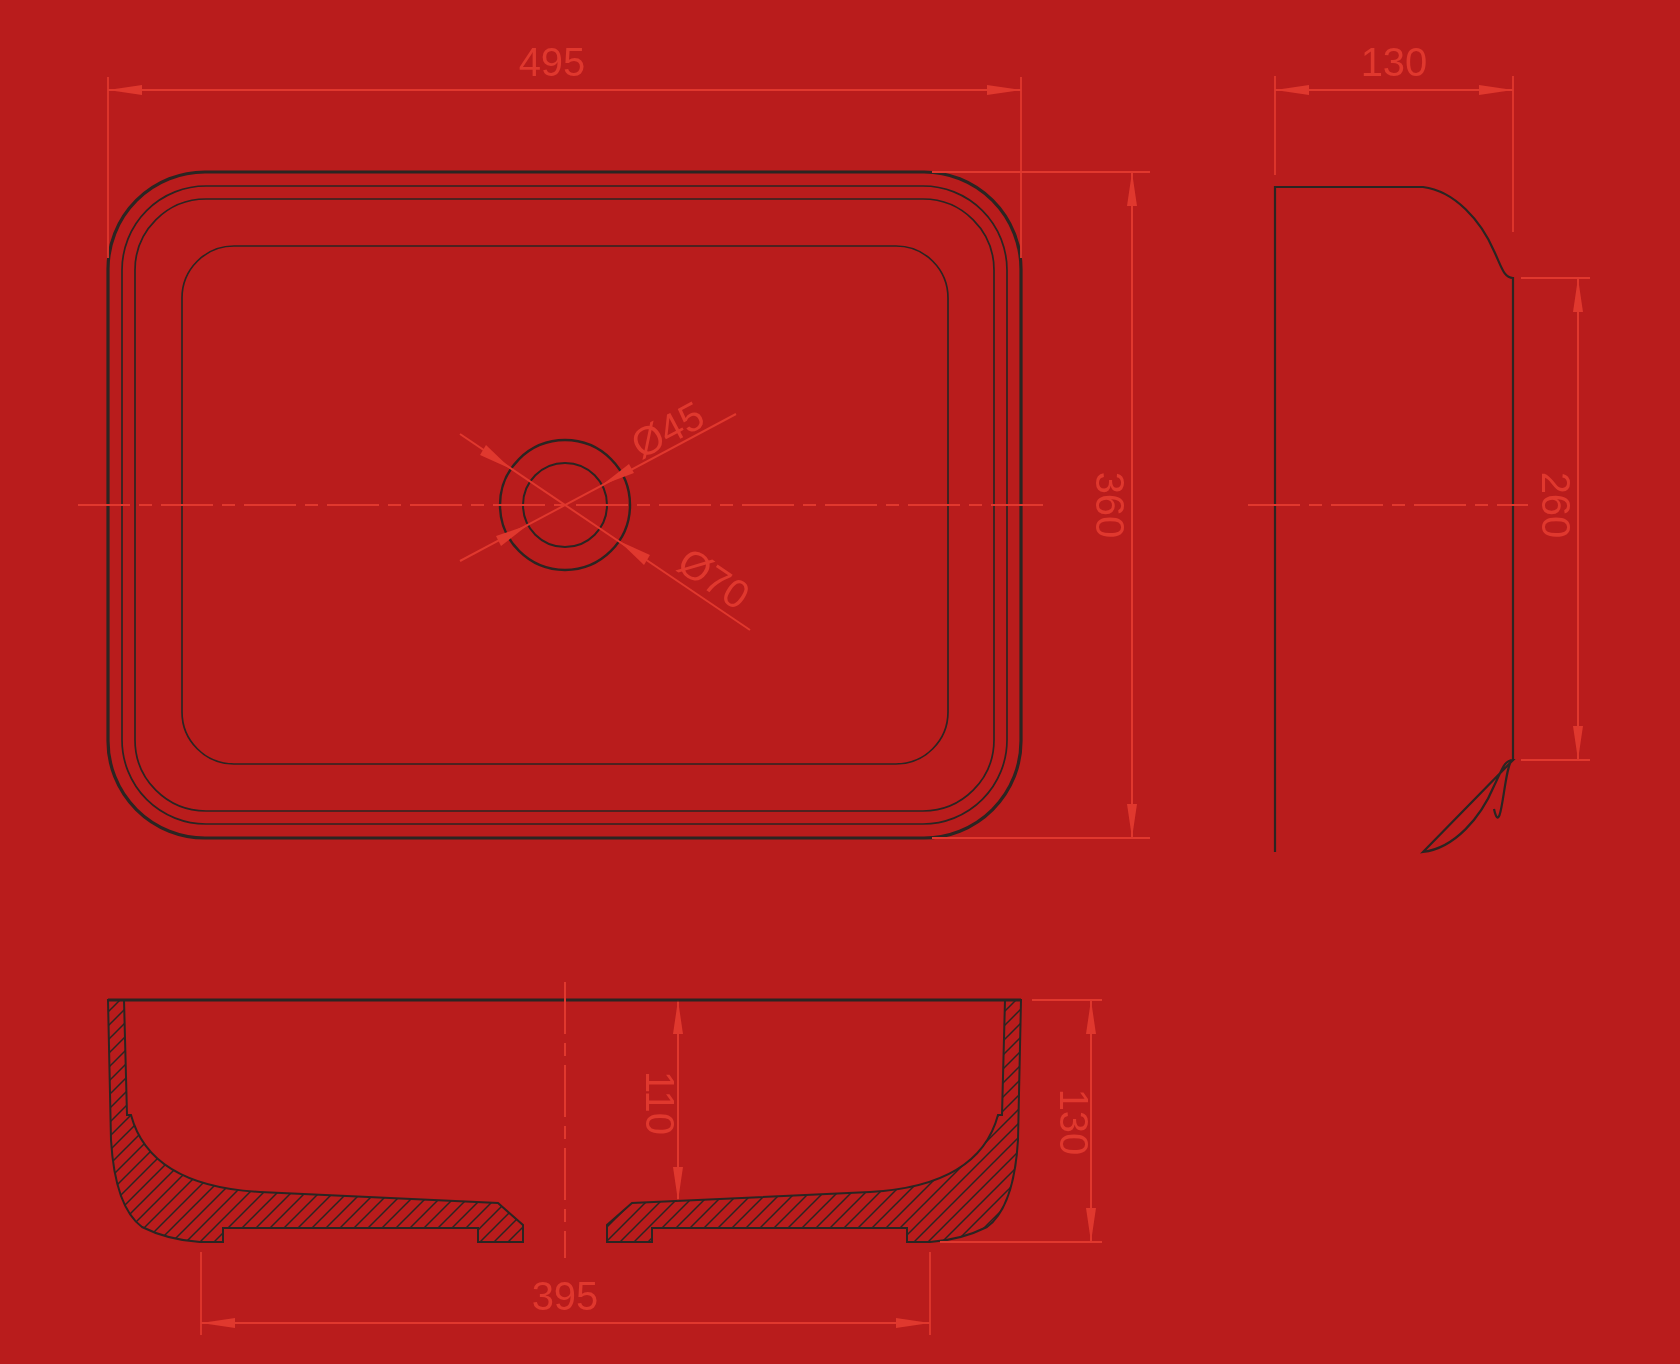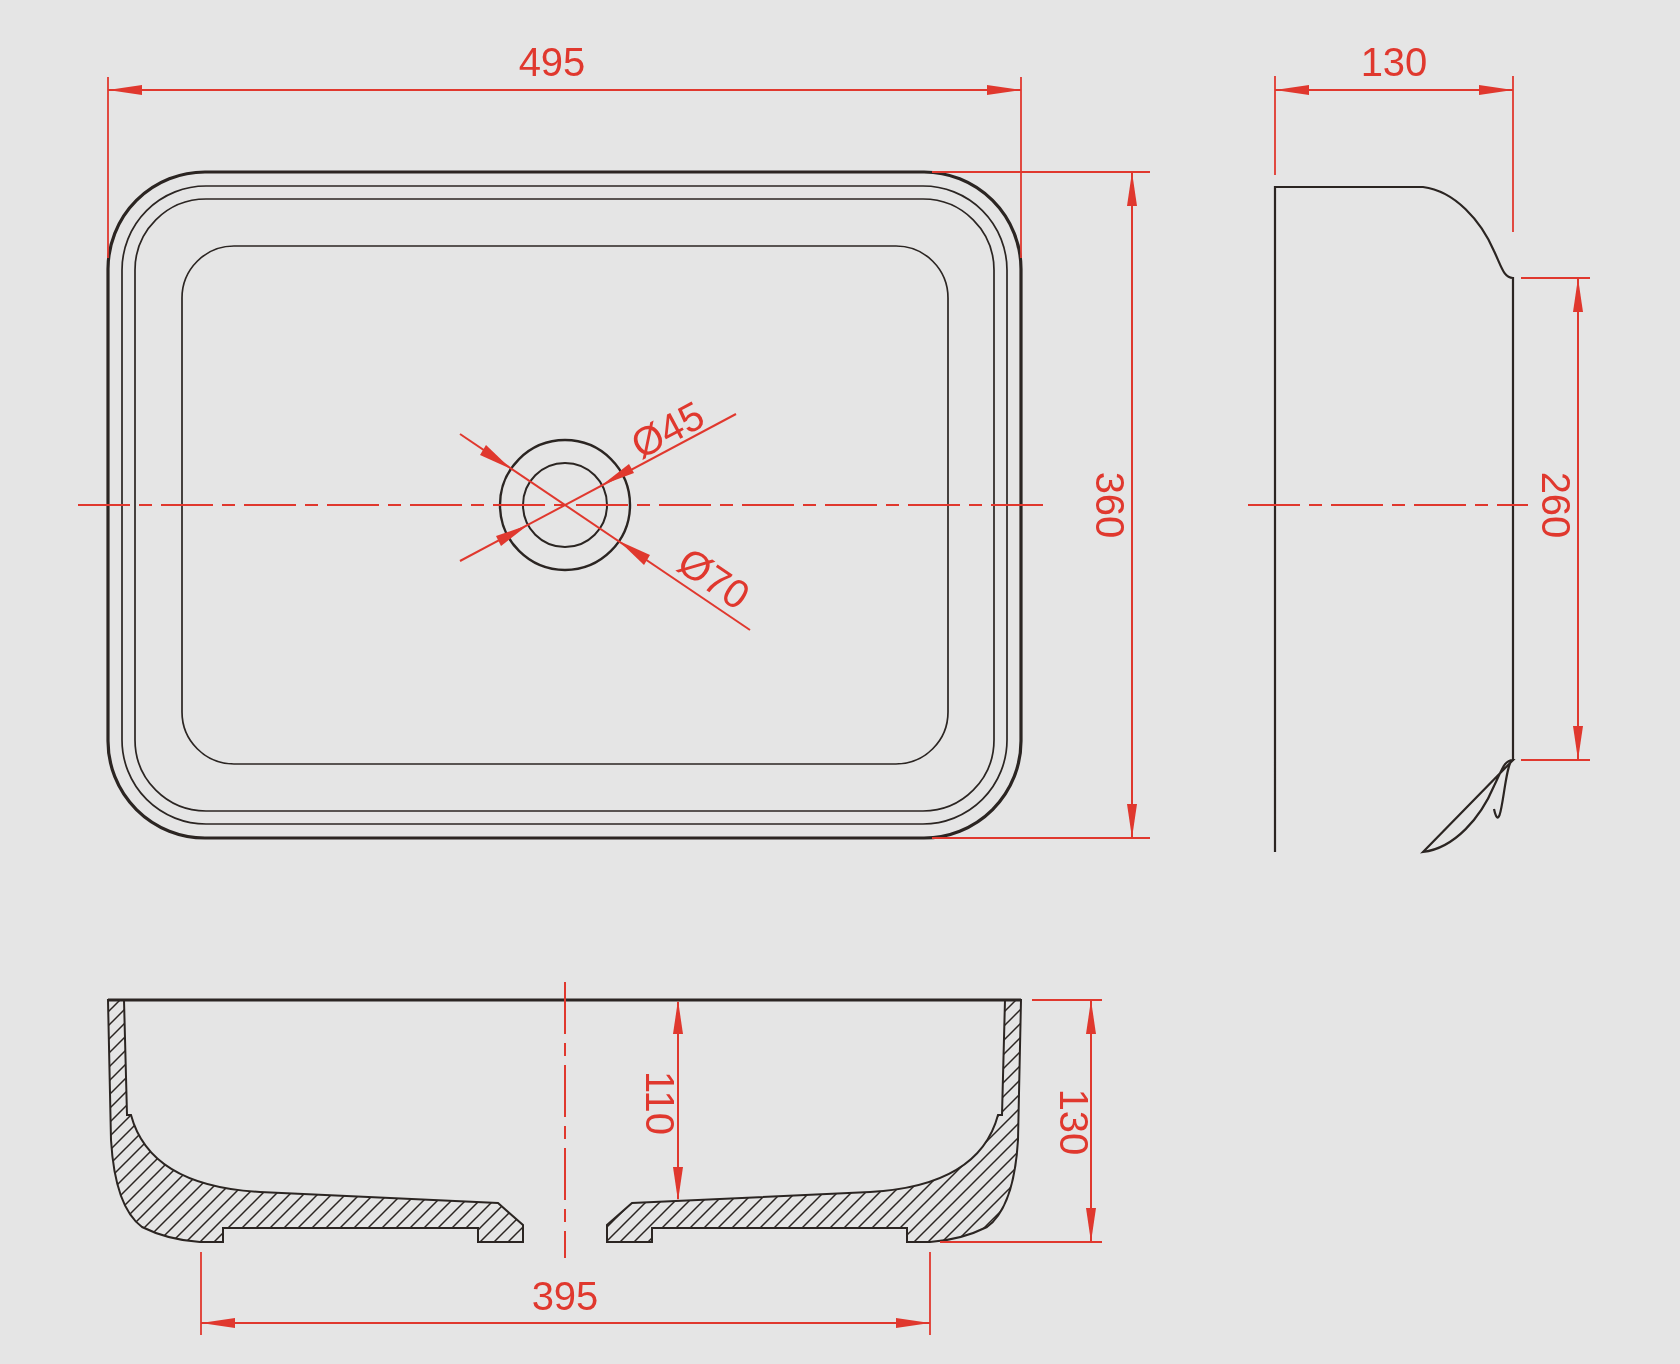--- a/index.html
+++ b/index.html
@@ -1,16 +1,16 @@
 <!DOCTYPE html>
 <html><head>
 <meta charset="utf-8">
 <style>
   html,body{margin:0;padding:0;background:#ffffff;}
-  .sheet{width:1680px;height:1364px;background:#e5e5e5;position:relative;overflow:hidden;}
+  .sheet{width:1680px;height:1364px;background:#b91c1c;position:relative;overflow:hidden;}
   svg{display:block;}
   text{font-family:"Liberation Sans","DejaVu Sans",sans-serif;fill:#e0382e;}
   .dim-txt{font-size:40px;}
   .blk{stroke:#2b2522;fill:none;}
   .red{stroke:#e0382e;fill:none;stroke-width:2;}
   .redthin{stroke:#e0382e;fill:none;stroke-width:1.8;}
   .arrow{fill:#e0382e;stroke:none;}
   .cl{stroke:#e0382e;fill:none;stroke-width:2;stroke-dasharray:52 9 13 9;}
 </style>
 </head>

